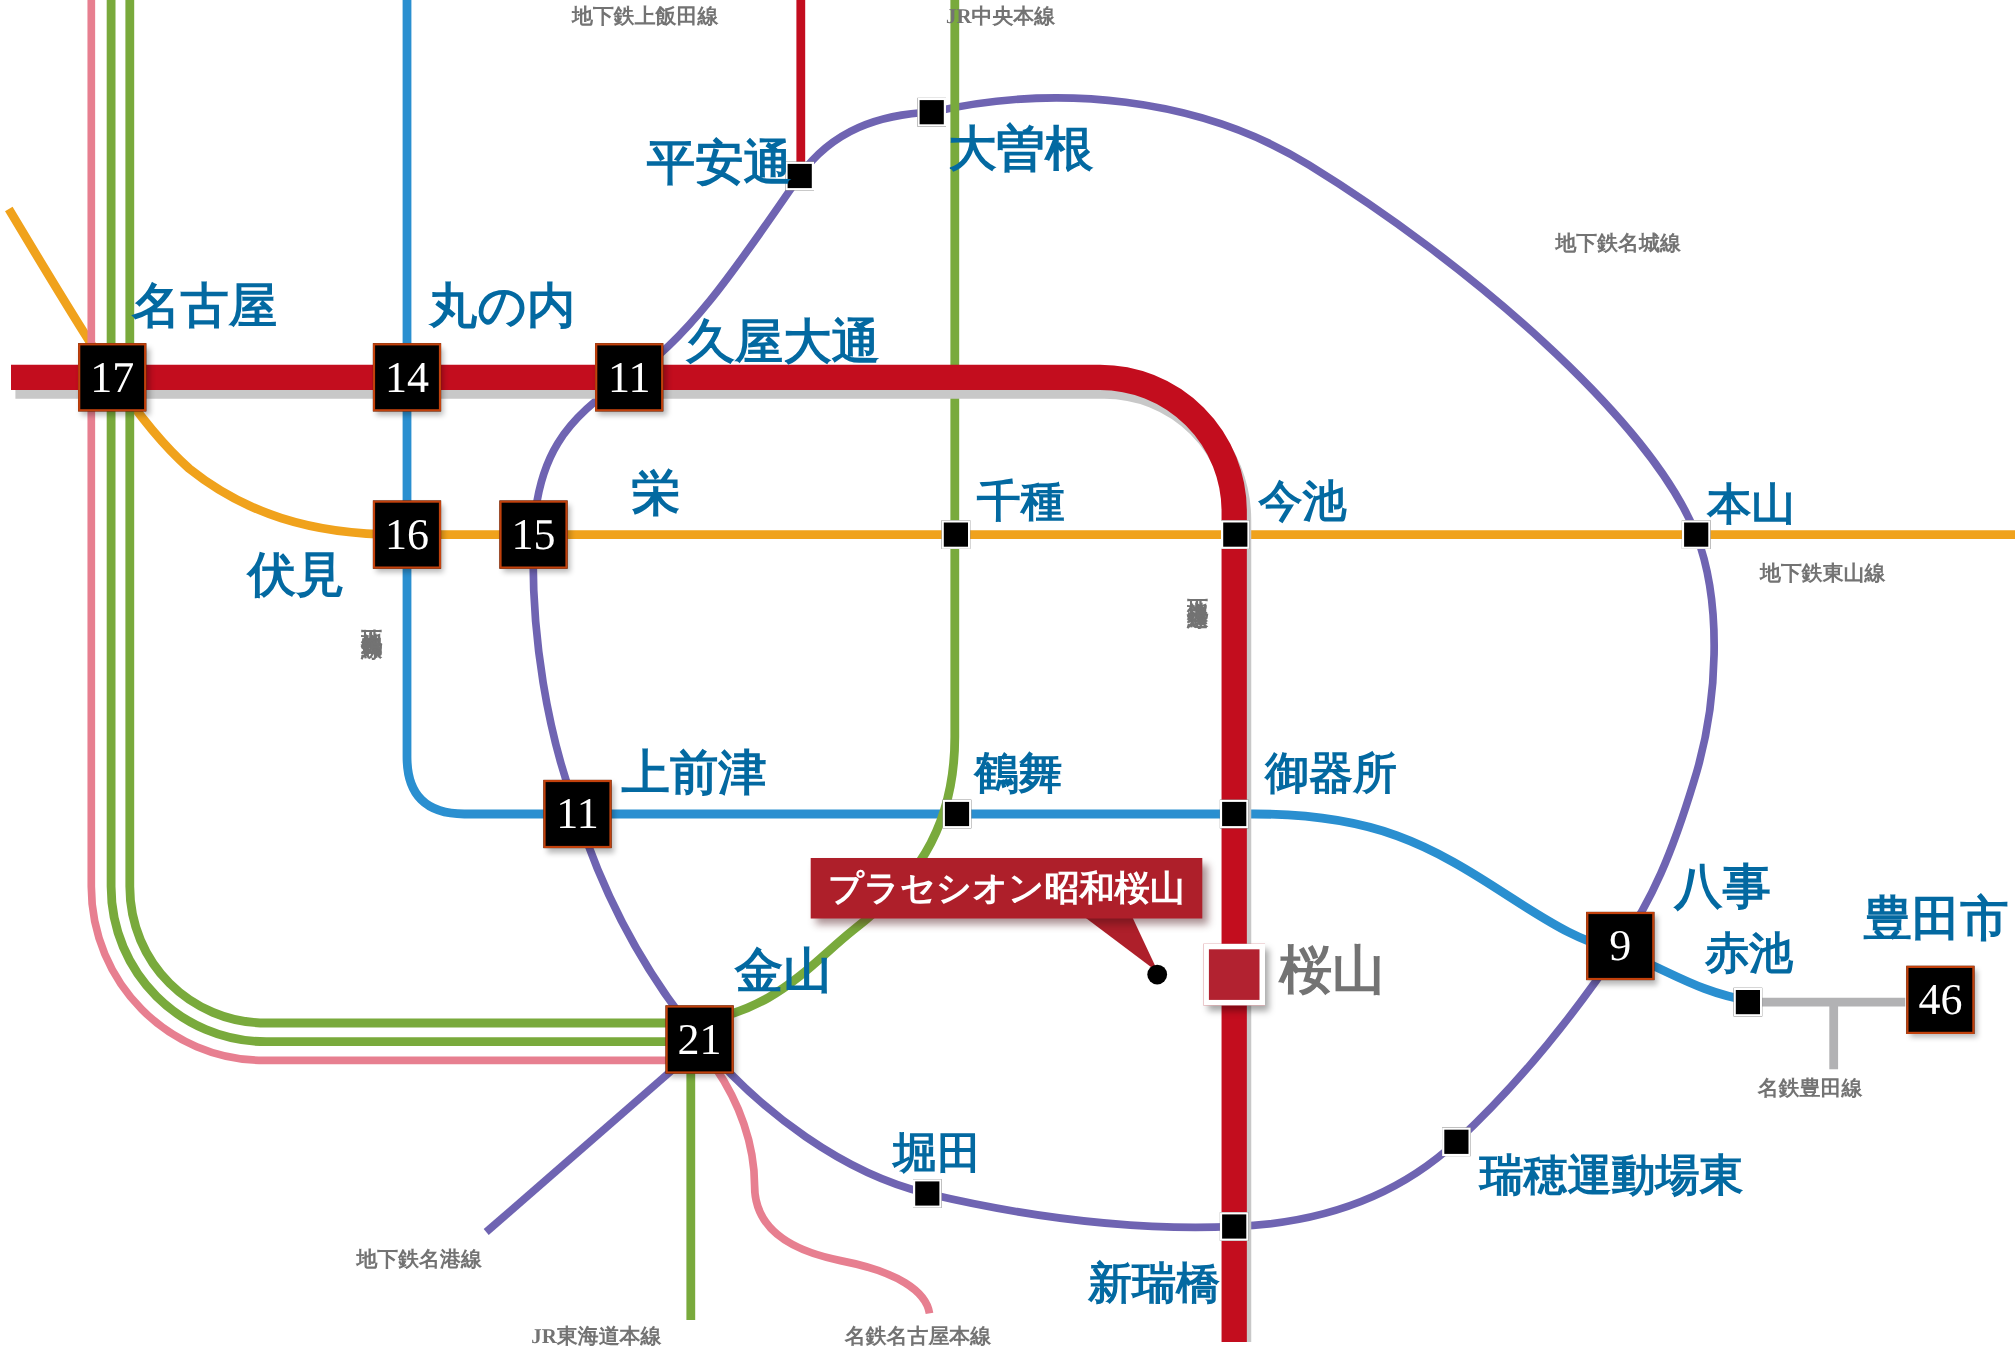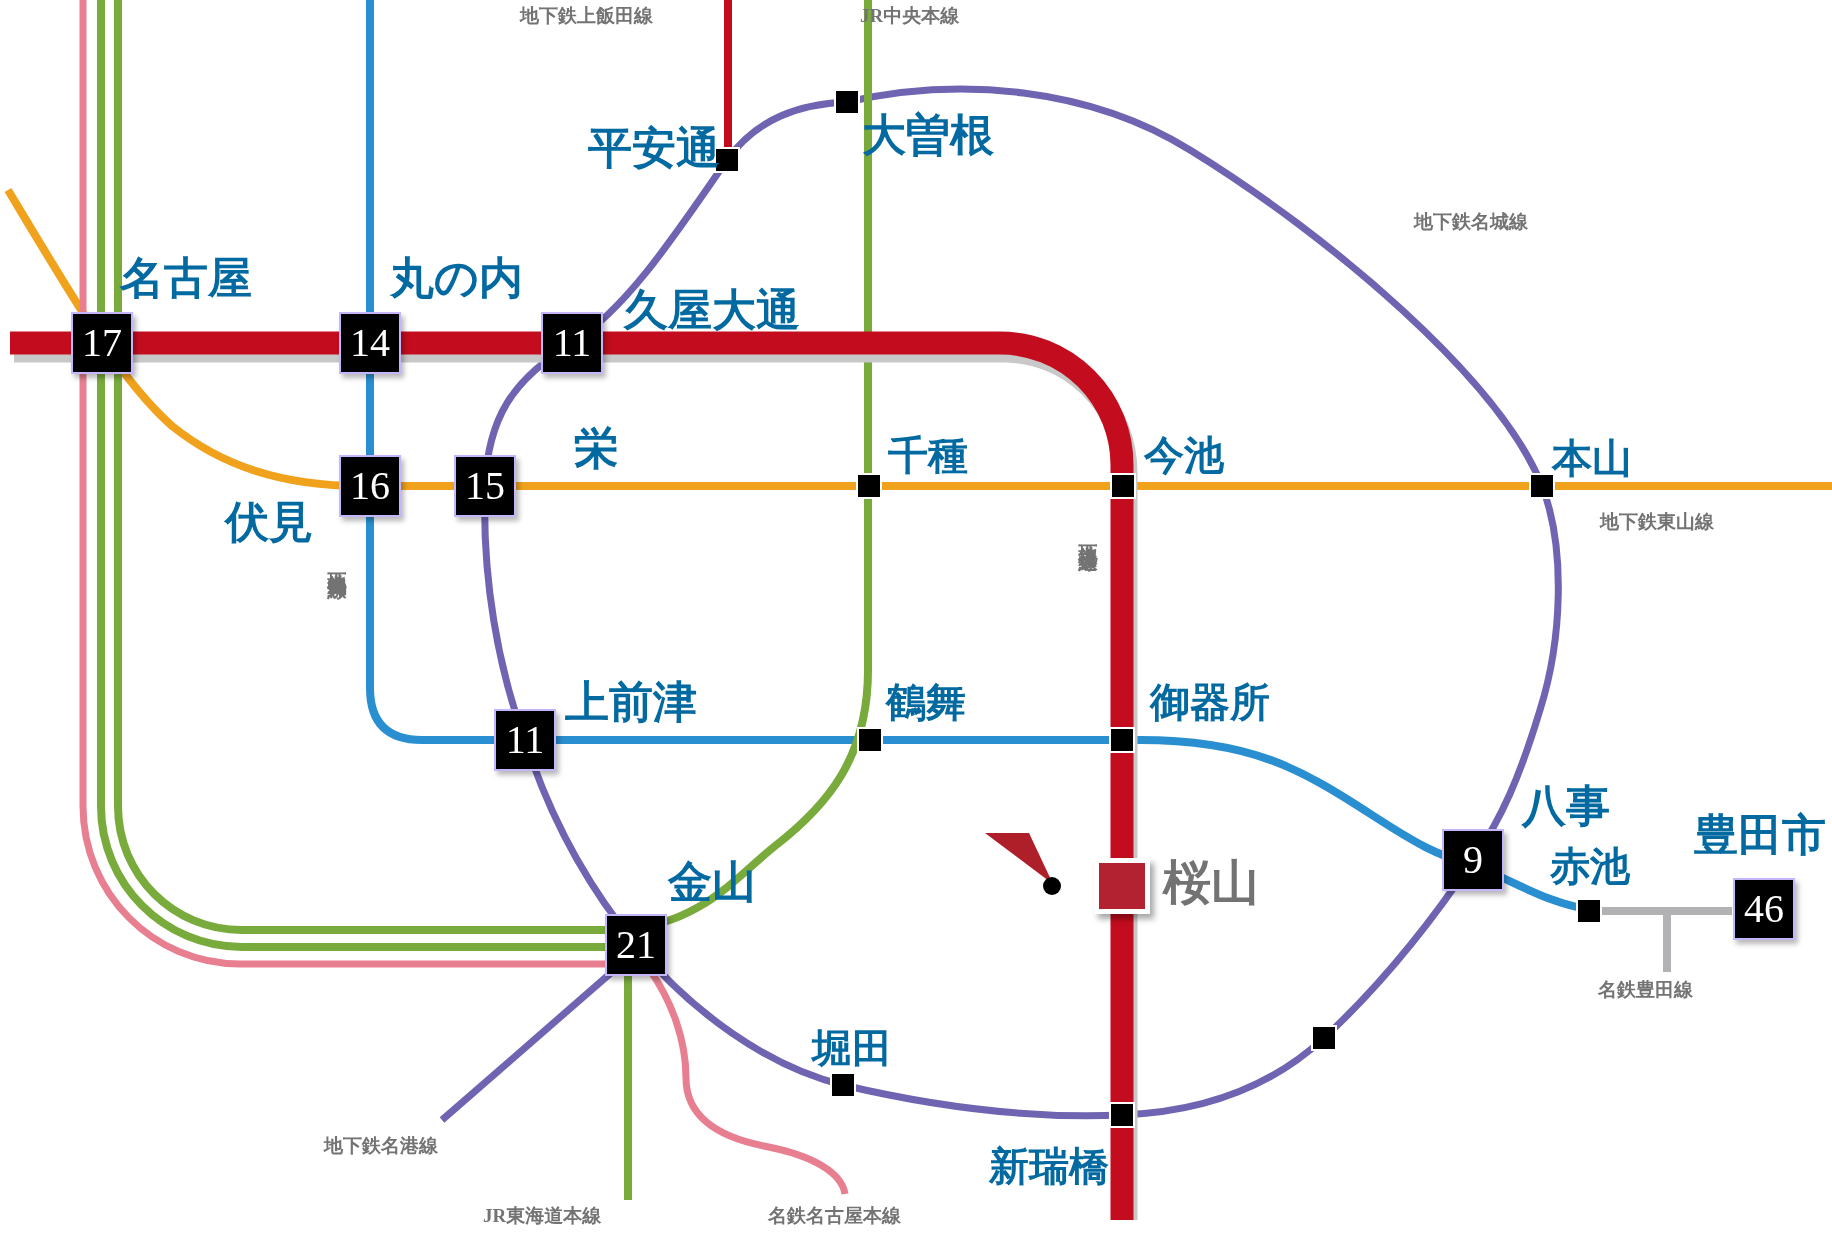--- a/index.html
+++ b/index.html
@@ -3,21 +3,21 @@
 <meta charset="utf-8">
 <style>
   html,body{margin:0;padding:0;background:#fff;}
   #stage{position:relative;width:1832px;height:1238px;background:#ffffff;overflow:hidden;
          font-family:"Liberation Serif","DejaVu Serif",serif;}
   #rails{position:absolute;left:0;top:0;}
   .station-name{position:absolute;font-size:40px;font-weight:700;color:#0369a1;white-space:nowrap;line-height:1.05;}
   .station-name.big{font-size:44px;}
   .line-label{position:absolute;font-size:19px;font-weight:700;color:#737373;white-space:nowrap;line-height:1.1;}
   .vertical{writing-mode:vertical-rl;text-orientation:upright;letter-spacing:2px;}
-  .time-box{position:absolute;width:62px;height:62px;background:#000;border:2px solid #c4b5fd;
+  .time-box{position:absolute;width:62px;height:62px;background:#000;border:2px solid #c2410c;
             box-sizing:border-box;box-shadow:3px 4px 5px rgba(0,0,0,0.28);
             color:#fff;font-size:40px;text-align:center;line-height:58px;}
   .marker{position:absolute;width:22px;height:22px;background:#000;border:2px solid #fff;box-sizing:content-box;}
   #callout-box{position:absolute;left:737px;top:780px;width:356px;height:55px;
                color:#fff;font-size:32px;font-weight:700;text-align:center;line-height:55px;
                box-shadow:5px 6px 7px rgba(70,15,20,0.45);white-space:nowrap;}
   #sakurayama-square{position:absolute;left:1094px;top:858px;width:46px;height:46px;
                      border:5px solid #fff;box-shadow:4px 5px 6px rgba(0,0,0,0.35);}
   #sakurayama-name{position:absolute;left:1163px;top:858px;font-size:48px;font-weight:700;white-space:nowrap;}
 </style>
@@ -95,31 +95,33 @@
   <div class="station-name big" style="left:574px;top:426px;">栄</div>
   <div class="station-name" style="left:888px;top:435px;">千種</div>
   <div class="station-name" style="left:1144px;top:435px;">今池</div>
   <div class="station-name" style="left:1552px;top:438px;text-align:right;">本山</div>
   <div class="station-name big" style="left:565px;top:680px;">上前津</div>
   <div class="station-name" style="left:886px;top:682px;">鶴舞</div>
   <div class="station-name" style="left:1150px;top:682px;">御器所</div>
   <div class="station-name big" style="left:668px;top:860px;">金山</div>
   <div class="station-name" style="left:812px;top:1028px;">堀田</div>
   <div class="station-name" style="left:989px;top:1146px;">新瑞橋</div>
+  <div class="station-name" style="left:1345px;top:1048px;">瑞穂運動場東</div>
   <div class="station-name big" style="left:1522px;top:784px;text-align:center;">八事</div>
   <div class="station-name" style="left:1550px;top:846px;">赤池</div>
   <div class="station-name big" style="left:1694px;top:813px;">豊田市</div>
 
   <div class="line-label" style="left:520px;top:6px;">地下鉄上飯田線</div>
   <div class="line-label" style="left:860px;top:6px;">JR中央本線</div>
   <div class="line-label" style="left:1414px;top:212px;">地下鉄名城線</div>
   <div class="line-label" style="left:1600px;top:512px;">地下鉄東山線</div>
   <div class="line-label vertical" style="left:326px;top:556px;">地下鉄鶴舞線</div>
   <div class="line-label vertical" style="left:1077px;top:528px;">地下鉄桜通線</div>
   <div class="line-label" style="left:324px;top:1136px;">地下鉄名港線</div>
   <div class="line-label" style="left:483px;top:1206px;">JR東海道本線</div>
   <div class="line-label" style="left:768px;top:1206px;">名鉄名古屋本線</div>
   <div class="line-label" style="left:1598px;top:980px;">名鉄豊田線</div>
 
+  <div id="callout-box" style="background: rgb(174, 31, 42);">プラセシオン昭和桜山</div>
   <div id="sakurayama-square" style="background: rgb(178, 34, 48);"></div>
   <div id="sakurayama-name" class="station-name" style="color: #737373;">桜山</div>
 
 </div>
 
 </body></html>

